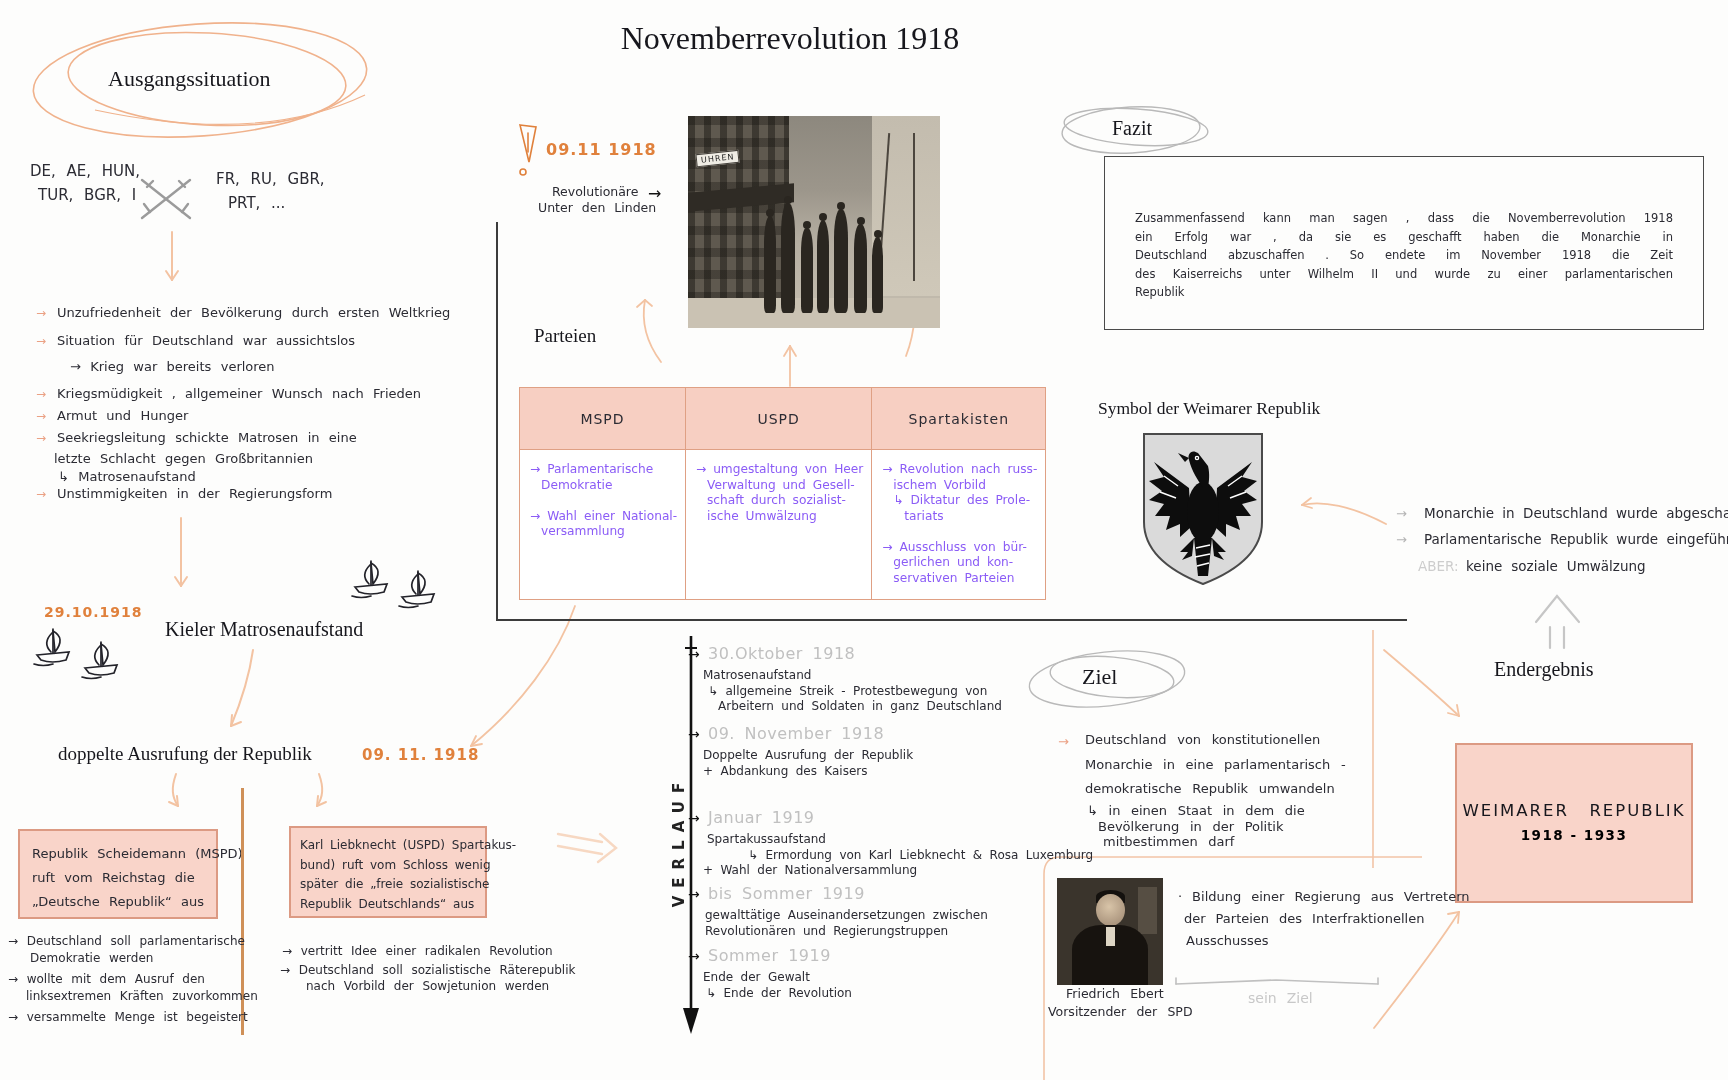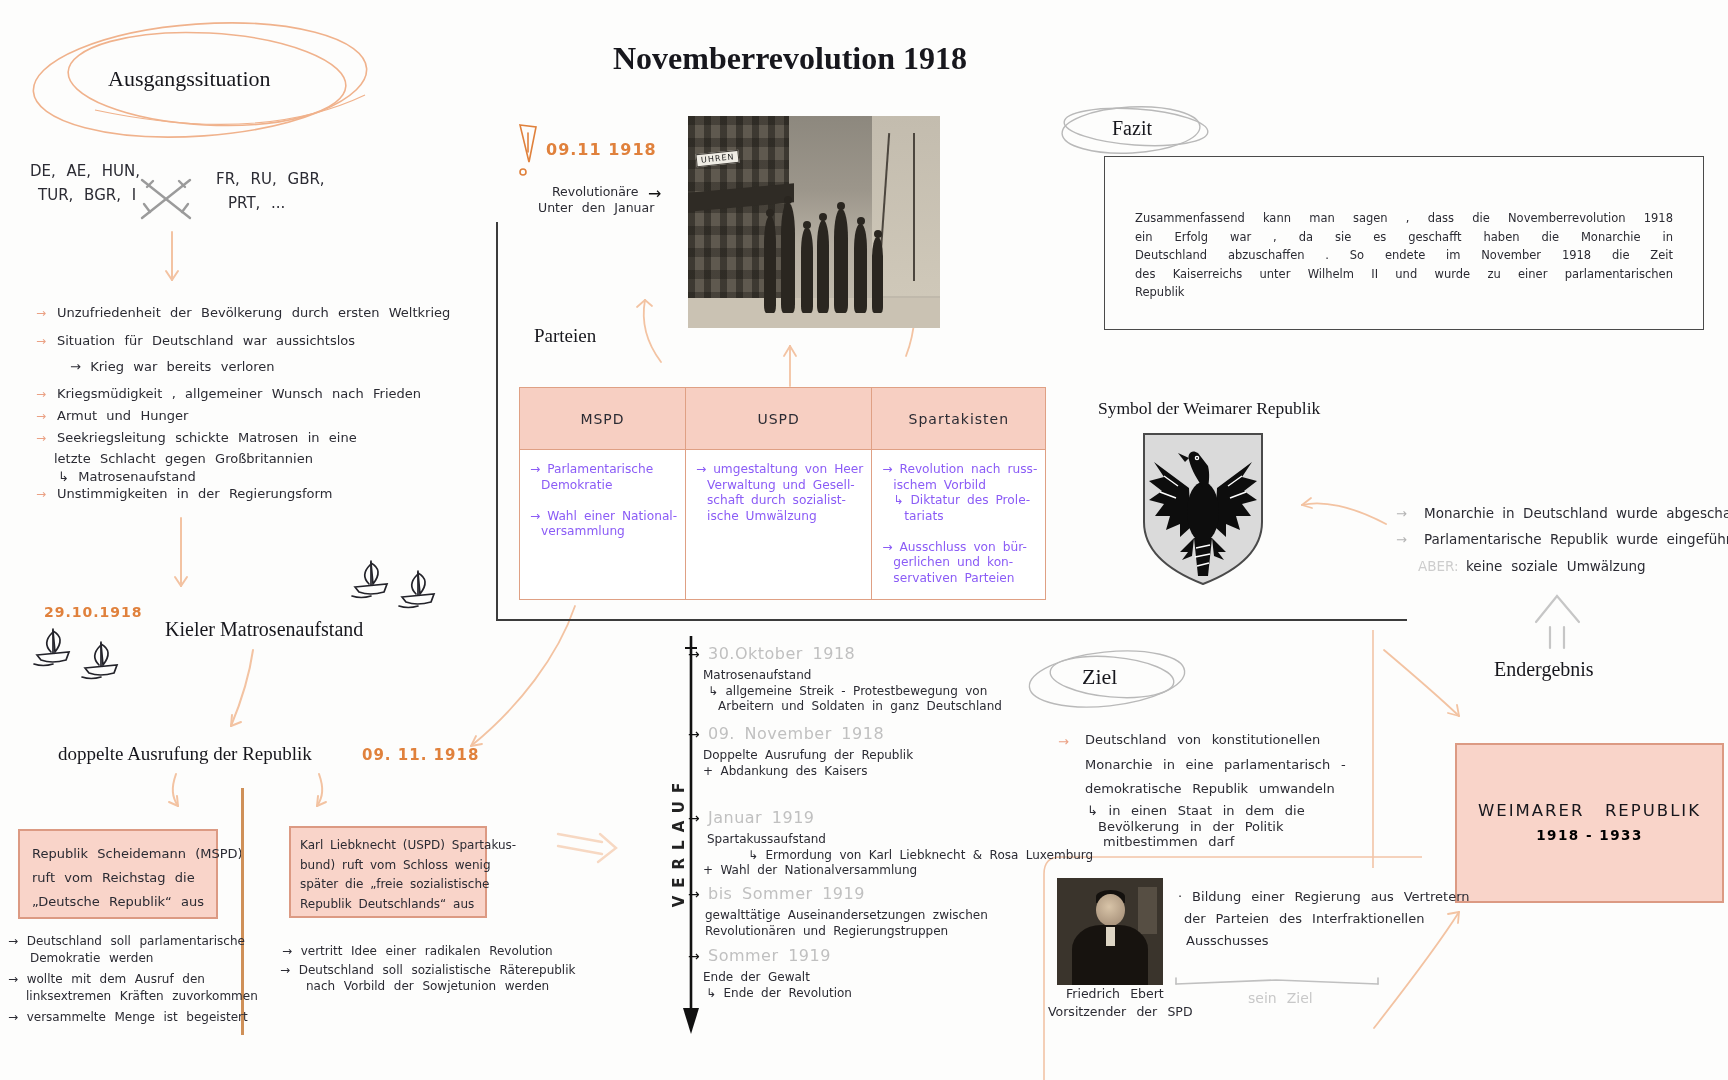--- a/index.html
+++ b/index.html
@@ -203,21 +203,21 @@
       <path d="M600,834 L616,848 L598,862"></path>
     </g>
 
     <g stroke="#c0c0c0" stroke-width="1.6" fill="none" stroke-linecap="round">
       <path d="M1176,984 L1276,980 L1378,984"></path>
       <path d="M1176,984 L1176,978"></path>
       <path d="M1378,984 L1378,978"></path>
     </g>
   </svg>
 
-  <div class="line serif" style="left:560px;top:20px;width:460px;text-align:center;font-size:32px;font-weight:bold;margin-top:20px;">Novemberrevolution 1918</div>
+  <div class="line serif" style="left:560px;top:20px;width:460px;text-align:center;font-size:32px;font-weight:normal;">Novemberrevolution 1918</div>
 
   <div class="line serif" style="left:108px;top:66px;font-size:22px;">Ausgangssituation</div>
 
   <div class="line hw" style="left:30px;top:162px;font-size:15px;">DE, AE, HUN,</div>
   <div class="line hw" style="left:38px;top:186px;font-size:15px;">TUR, BGR, I</div>
   <div class="line hw" style="left:216px;top:170px;font-size:15px;">FR, RU, GBR,</div>
   <div class="line hw" style="left:228px;top:194px;font-size:15px;">PRT, ...</div>
 
   <span class="mk" style="left:36px;top:306px;">→</span>
   <div class="line hw" style="left:57px;top:305px;">Unzufriedenheit der Bevölkerung durch ersten Weltkrieg</div>
@@ -261,21 +261,21 @@
   <div class="line hw hw-sm" style="left:8px;top:972px;">→ wollte mit dem Ausruf den</div>
   <div class="line hw hw-sm" style="left:26px;top:989px;">linksextremen Kräften zuvorkommen</div>
   <div class="line hw hw-sm" style="left:8px;top:1010px;">→ versammelte Menge ist begeistert</div>
 
   <div class="line hw hw-sm" style="left:282px;top:944px;">→ vertritt Idee einer radikalen Revolution</div>
   <div class="line hw hw-sm" style="left:280px;top:963px;">→ Deutschland soll sozialistische Räterepublik</div>
   <div class="line hw hw-sm" style="left:306px;top:979px;">nach Vorbild der Sowjetunion werden</div>
 
   <div class="line orange" style="left:546px;top:140px;font-size:16px;font-weight:bold;letter-spacing:1px;">09.11 1918</div>
   <div class="line hw" style="left:552px;top:184px;font-size:12.5px;">Revolutionäre</div>
-  <div class="line hw" style="left:538px;top:200px;font-size:12.5px;">Unter den Januar</div>
+  <div class="line hw" style="left:538px;top:200px;font-size:12.5px;">Unter den Linden</div>
   <span class="mkb" style="left:648px;top:184px;font-size:16px;">→</span>
 
   <div id="street-photo">
     <div class="bldg"></div>
     <div class="awning"></div>
     <div class="sign">UHREN</div>
     <div class="trees"></div>
     <div class="trunk" style="right:10%;"></div>
     <div class="trunk" style="right:22%;transform:rotate(4deg);"></div>
     <div class="street"></div>
@@ -361,21 +361,21 @@
   </svg>
 
   <span class="mkg" style="left:1396px;top:506px;">→</span>
   <div class="line hw" style="left:1424px;top:505px;font-size:13.5px;word-spacing:.3em;">Monarchie in Deutschland wurde abgeschafft</div>
   <span class="mkg" style="left:1396px;top:532px;">→</span>
   <div class="line hw" style="left:1424px;top:531px;font-size:13.5px;word-spacing:.3em;">Parlamentarische Republik wurde eingeführt</div>
   <div class="line" style="left:1418px;top:558px;font-size:13.5px;color:#cdcdcd;word-spacing:.3em;">ABER:</div>
   <div class="line hw" style="left:1466px;top:558px;font-size:13.5px;word-spacing:.35em;">keine soziale Umwälzung</div>
 
   <div class="line serif" style="left:1494px;top:658px;font-size:20px;">Endergebnis</div>
-  <div class="pinkbox" style="left:1455px;top:743px;width:269px;height:160px;border-width:2px;">
+  <div class="pinkbox" style="left:1455px;top:743px;width:238px;height:160px;border-width:2px;">
     <div style="margin-top:56px;text-align:center;font-size:16.5px;letter-spacing:2px;word-spacing:.8em;color:#17171d;">WEIMARER REPUBLIK</div>
     <div style="margin-top:7px;text-align:center;font-size:13.5px;font-weight:bold;letter-spacing:1.5px;color:#000000;">1918 - 1933</div>
   </div>
 
   <div class="line serif" style="left:1082px;top:664px;font-size:22px;">Ziel</div>
   <span class="mk" style="left:1058px;top:734px;font-size:13px;">→</span>
   <div class="line hw" style="left:1085px;top:732px;word-spacing:.5em;">Deutschland von konstitutionellen</div>
   <div class="line hw" style="left:1085px;top:757px;word-spacing:.5em;">Monarchie in eine parlamentarisch -</div>
   <div class="line hw" style="left:1085px;top:781px;word-spacing:.5em;">demokratische Republik umwandeln</div>
   <div class="line hw" style="left:1087px;top:803px;word-spacing:.5em;">↳ in einen Staat in dem die</div>

